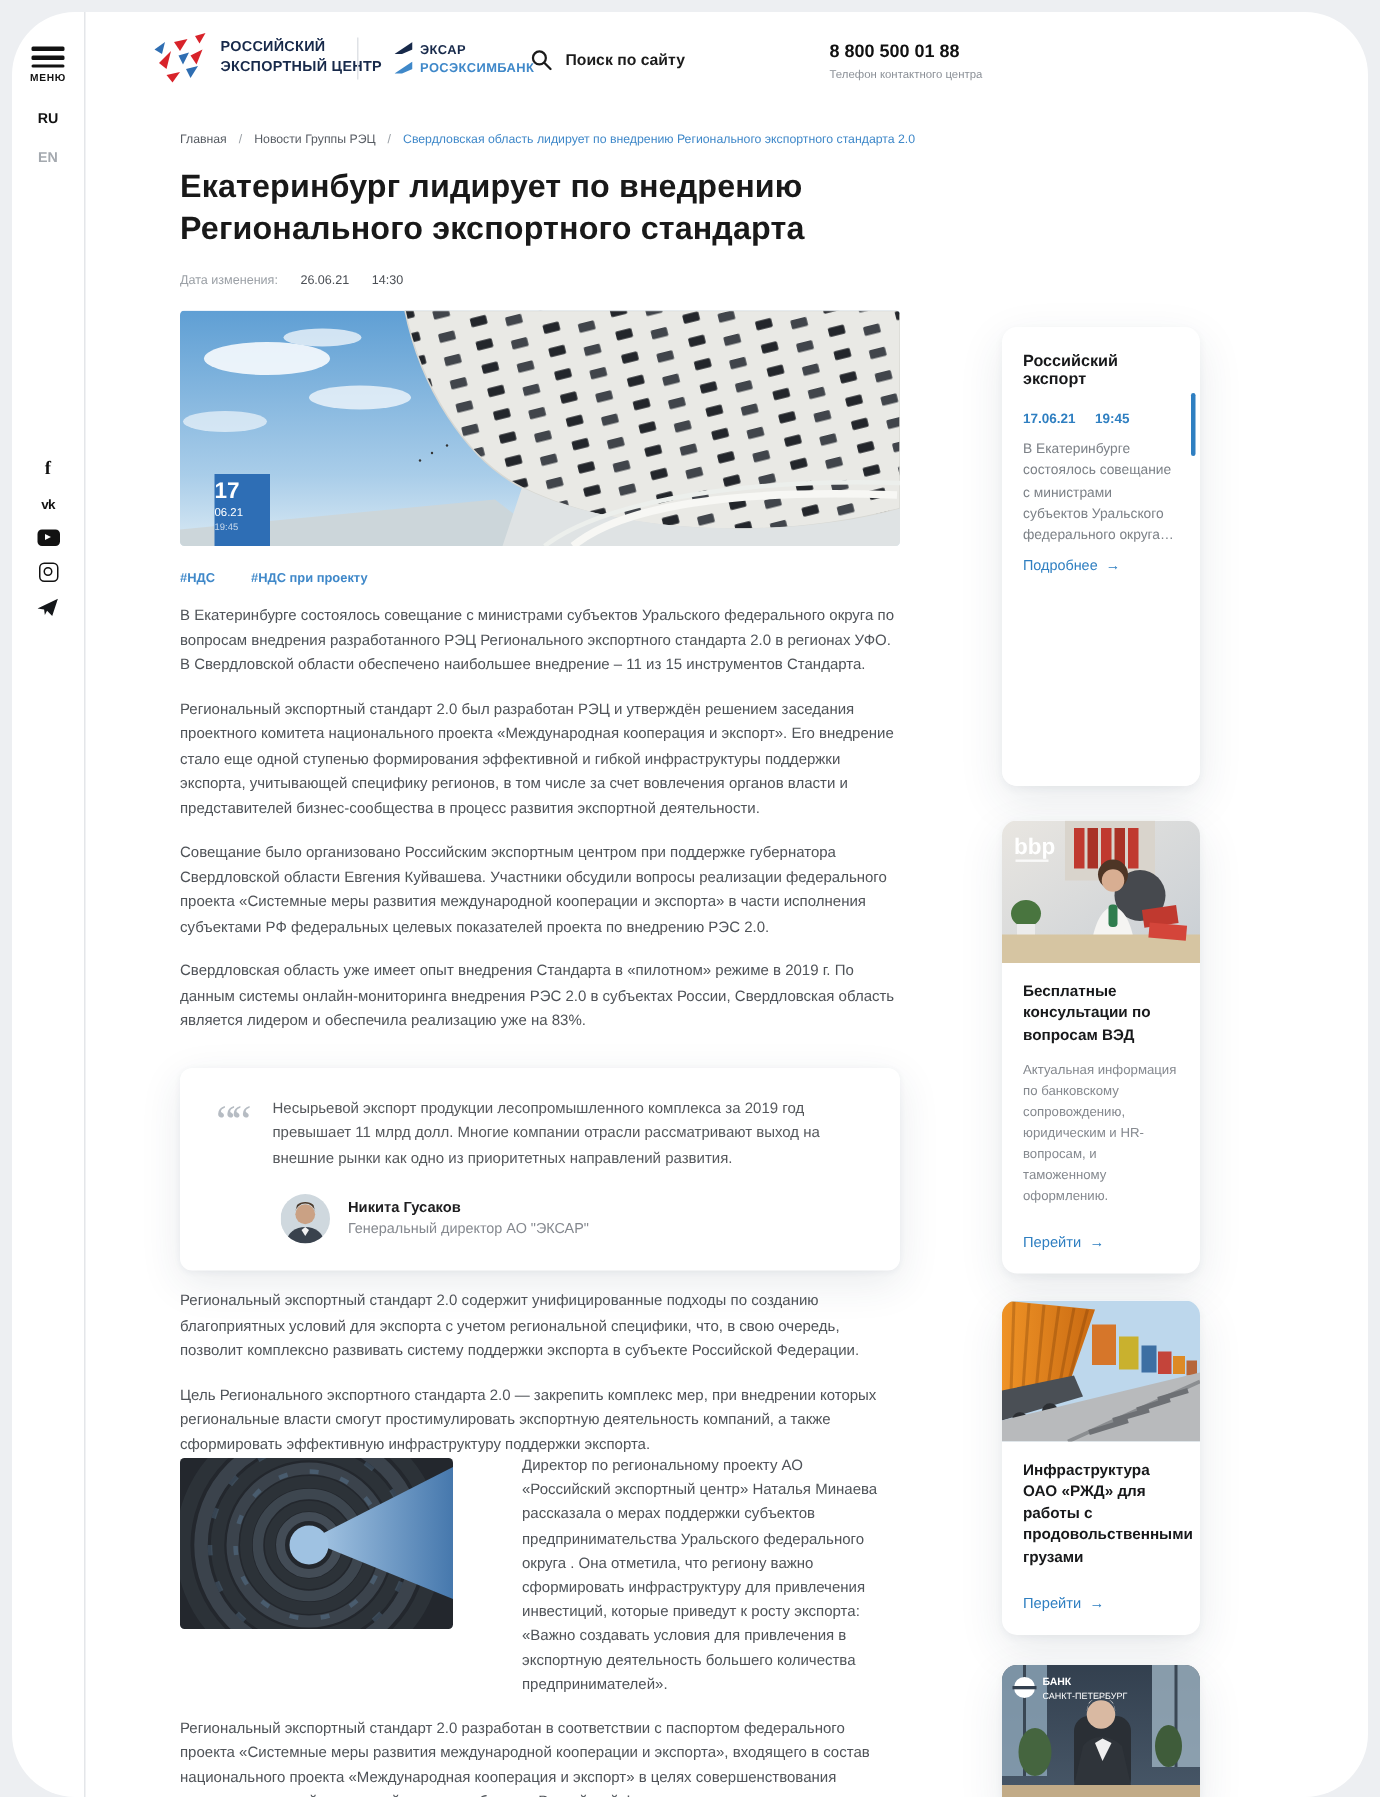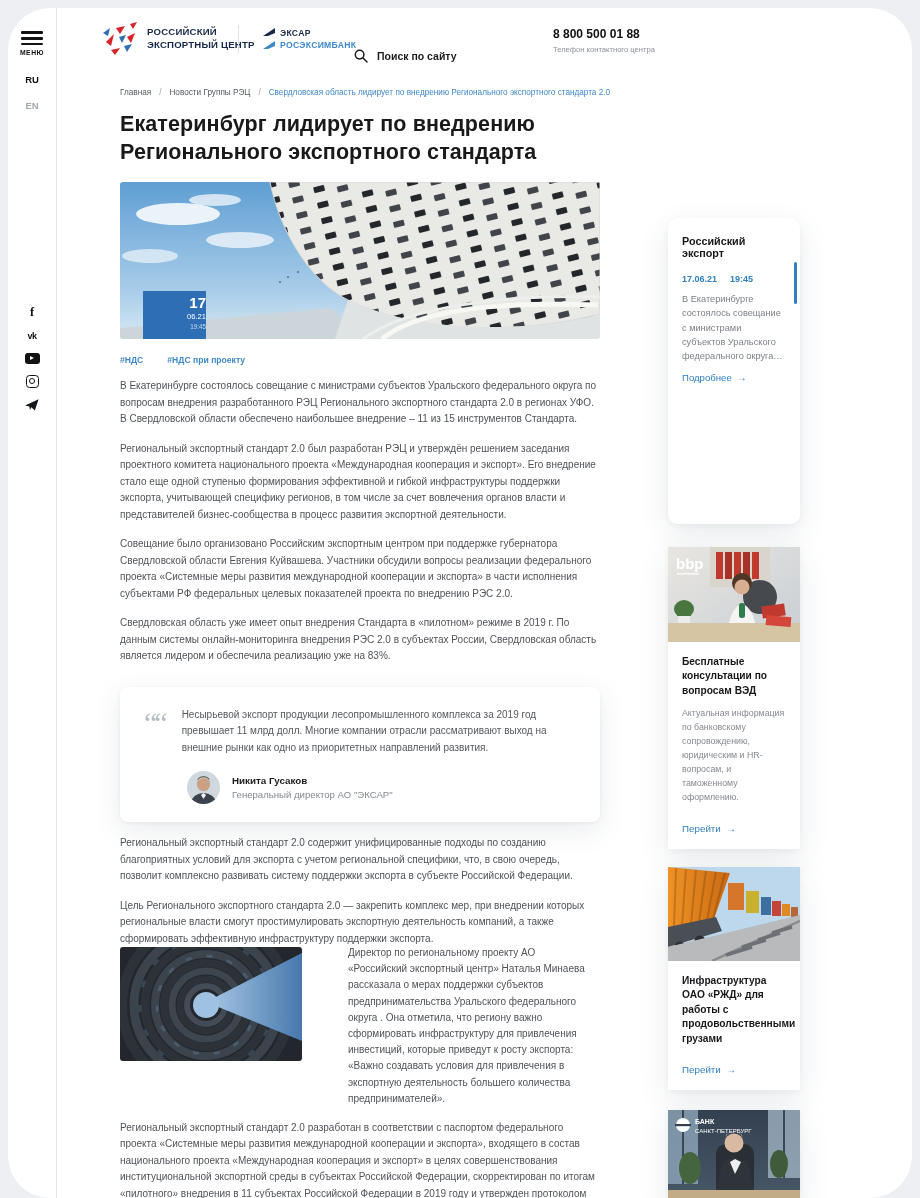--- a/index.html
+++ b/index.html
@@ -22,40 +22,40 @@
   .ig{width:11px;height:11px;border:1.6px solid #121212;border-radius:3.5px;position:relative}
   .ig::after{content:"";position:absolute;left:2px;top:2px;width:4.4px;height:4.4px;border:1.4px solid #121212;border-radius:50%}
 
   
   .logo{position:absolute;left:92px;top:14px;display:flex;gap:9px;align-items:center;cursor:pointer}
   .logo-text{font-size:9.6px;font-weight:bold;color:#17294a;line-height:1.35;letter-spacing:.2px}
   .brands{position:absolute;left:230px;top:17px;border-left:1px solid #dfe2e6;padding-left:24px}
   .brand-row{display:flex;align-items:center;gap:5px;margin:2.5px 0;cursor:pointer}
   .brand-row .name{font-size:8.6px;font-weight:bold;color:#17294a;letter-spacing:.3px}
   .brand-row.bank .name{color:#3f88c9}
-  .search{position:absolute;left:346px;top:41px;display:flex;gap:9px;align-items:center;cursor:pointer}
+  .search{position:absolute;left:346px;top:25px;display:flex;gap:9px;align-items:center;cursor:pointer}
   .search-label{font-size:10.5px;font-weight:bold;color:#1b1b1b}
   .phone{position:absolute;left:545px;top:19px;cursor:pointer}
   .phone-number{font-size:12px;font-weight:bold;color:#111}
   .phone-caption{font-size:7.6px;color:#8b9097;margin-top:3.5px}
   .login-btn{position:absolute;left:677px;top:12px;width:142px;height:34px;background:#e51a27;border-radius:18px;color:#fff;font-size:9px;font-weight:bold;display:flex;align-items:center;justify-content:center;border:none;cursor:pointer;letter-spacing:.1px}
 
   
   .breadcrumb{position:absolute;left:112px;top:80px;font-size:8.2px;color:#565b62;display:flex;gap:8px;white-space:nowrap}
   .breadcrumb .sep{color:#9aa0a6}
   .breadcrumb .crumb{cursor:pointer}
   .breadcrumb .current{color:#3f88c9}
 
   
   .main{position:absolute;left:112px;top:103px;width:480px}
   h1{font-size:21.5px;font-weight:800;color:#191919;line-height:1.28;margin:0;letter-spacing:.1px}
   .meta{margin-top:15px;font-size:8.4px;color:#9ba0a6;display:flex;gap:15px}
   .meta .val{color:#4a4e54}
   .hero{margin-top:16px;position:relative;width:480px;height:157px;border-radius:3px;overflow:hidden}
-  .badge{position:absolute;left:23px;bottom:0;width:63px;height:48px;background:#2e6eb5;color:#fff;text-align:right;padding-top:4px;box-sizing:border-box}
+  .badge{position:absolute;left:23px;bottom:0;width:37px;height:48px;background:#2e6eb5;color:#fff;text-align:left;padding-top:4px;box-sizing:border-box}
   .badge .d{font-size:15px;font-weight:800;line-height:1.05}
   .badge .m{font-size:7.6px;font-weight:normal;margin-top:1px}
   .badge .t{font-size:6.3px;opacity:.72;margin-top:2px}
   .tags{margin-top:16px;display:flex;gap:24px}
   .tag{color:#3f88c9;font-size:8.6px;font-weight:bold;cursor:pointer}
   .body-text p{font-size:10px;line-height:1.65;color:#4f5358;margin:13px 0 0}
 
   .quote-card{margin-top:22px;background:#fff;border-radius:8px;box-shadow:0 8px 28px rgba(40,55,80,.10),0 1px 4px rgba(40,55,80,.06);padding:20px 30px 18px 24px}
   .quote-inner{display:flex;gap:17px}
   .qmark{color:#b6bcc3;font-family:"Liberation Serif",serif;font-size:30px;line-height:.8;letter-spacing:-3px;margin-top:4px;flex:none}
@@ -76,21 +76,21 @@
   .news-card{padding:17px 14px 0;height:306px;box-sizing:border-box;position:relative;overflow:hidden}
   .news-title{font-size:10.8px;font-weight:800;color:#17181a}
   .news-item{margin-top:15px}
   .nd{color:#2f7fc1;font-size:9px;font-weight:bold;display:flex;gap:13px}
   .nt{font-size:9.6px;font-weight:800;color:#17181a;line-height:1.5;margin-top:9px}
   .nx{font-size:9.2px;color:#7c8187;line-height:1.55;margin-top:8px}
   .more{color:#2f7fc1;font-size:9.6px;margin-top:9px;cursor:pointer}
   .scrollbar{position:absolute;right:3px;top:44px;width:3px;height:42px;background:#2f7fc1;border-radius:2px}
   .fade{position:absolute;left:0;right:0;bottom:0;height:24px;background:linear-gradient(rgba(255,255,255,0),#fff)}
 
-  .promo{border-radius:0;overflow:hidden;cursor:pointer}
+  .promo{border-radius:10px;overflow:hidden;cursor:pointer}
   .mt23{margin-top:23px}.mt18{margin-top:18px}.mt20{margin-top:20px}
   .pimg{position:relative;display:block}
   .pbody{padding:13px 14px 15px}
   .ptitle{font-size:10.2px;font-weight:800;line-height:1.42;color:#17181a}
   .ptext{font-size:8.8px;color:#85898f;line-height:1.58;margin-top:9px}
   .plink{color:#2f7fc1;font-size:9.8px;margin-top:18px}
   .arrow{font-size:inherit}
 </style>
 </head>
 <body>
@@ -169,20 +169,25 @@
   <nav class="breadcrumb">
     <span class="crumb">Главная</span>
     <span class="sep">/</span>
     <span class="crumb">Новости Группы РЭЦ</span>
     <span class="sep">/</span>
     <span class="crumb current">Свердловская область лидирует по внедрению Регионального экспортного стандарта 2.0</span>
   </nav>
 
   <main class="main">
     <h1>Екатеринбург лидирует по внедрению Регионального экспортного стандарта</h1>
+    <div class="meta">
+      <span>Дата изменения:</span>
+      <span class="val">26.06.21</span>
+      <span class="val">14:30</span>
+    </div>
 
     <div class="hero">
       <svg width="480" height="157" viewBox="0 0 480 157" preserveAspectRatio="none">
         <defs>
           <linearGradient id="skyg" x1="0" y1="0" x2="0" y2="1">
             <stop offset="0" stop-color="#5f9fd4"></stop>
               <stop offset="0.7" stop-color="#a9cde9"></stop>
               <stop offset="1" stop-color="#d9e9f4"></stop>
           </linearGradient>
           <pattern id="fw" width="46" height="16" patternUnits="userSpaceOnUse" patternTransform="rotate(-14)">

